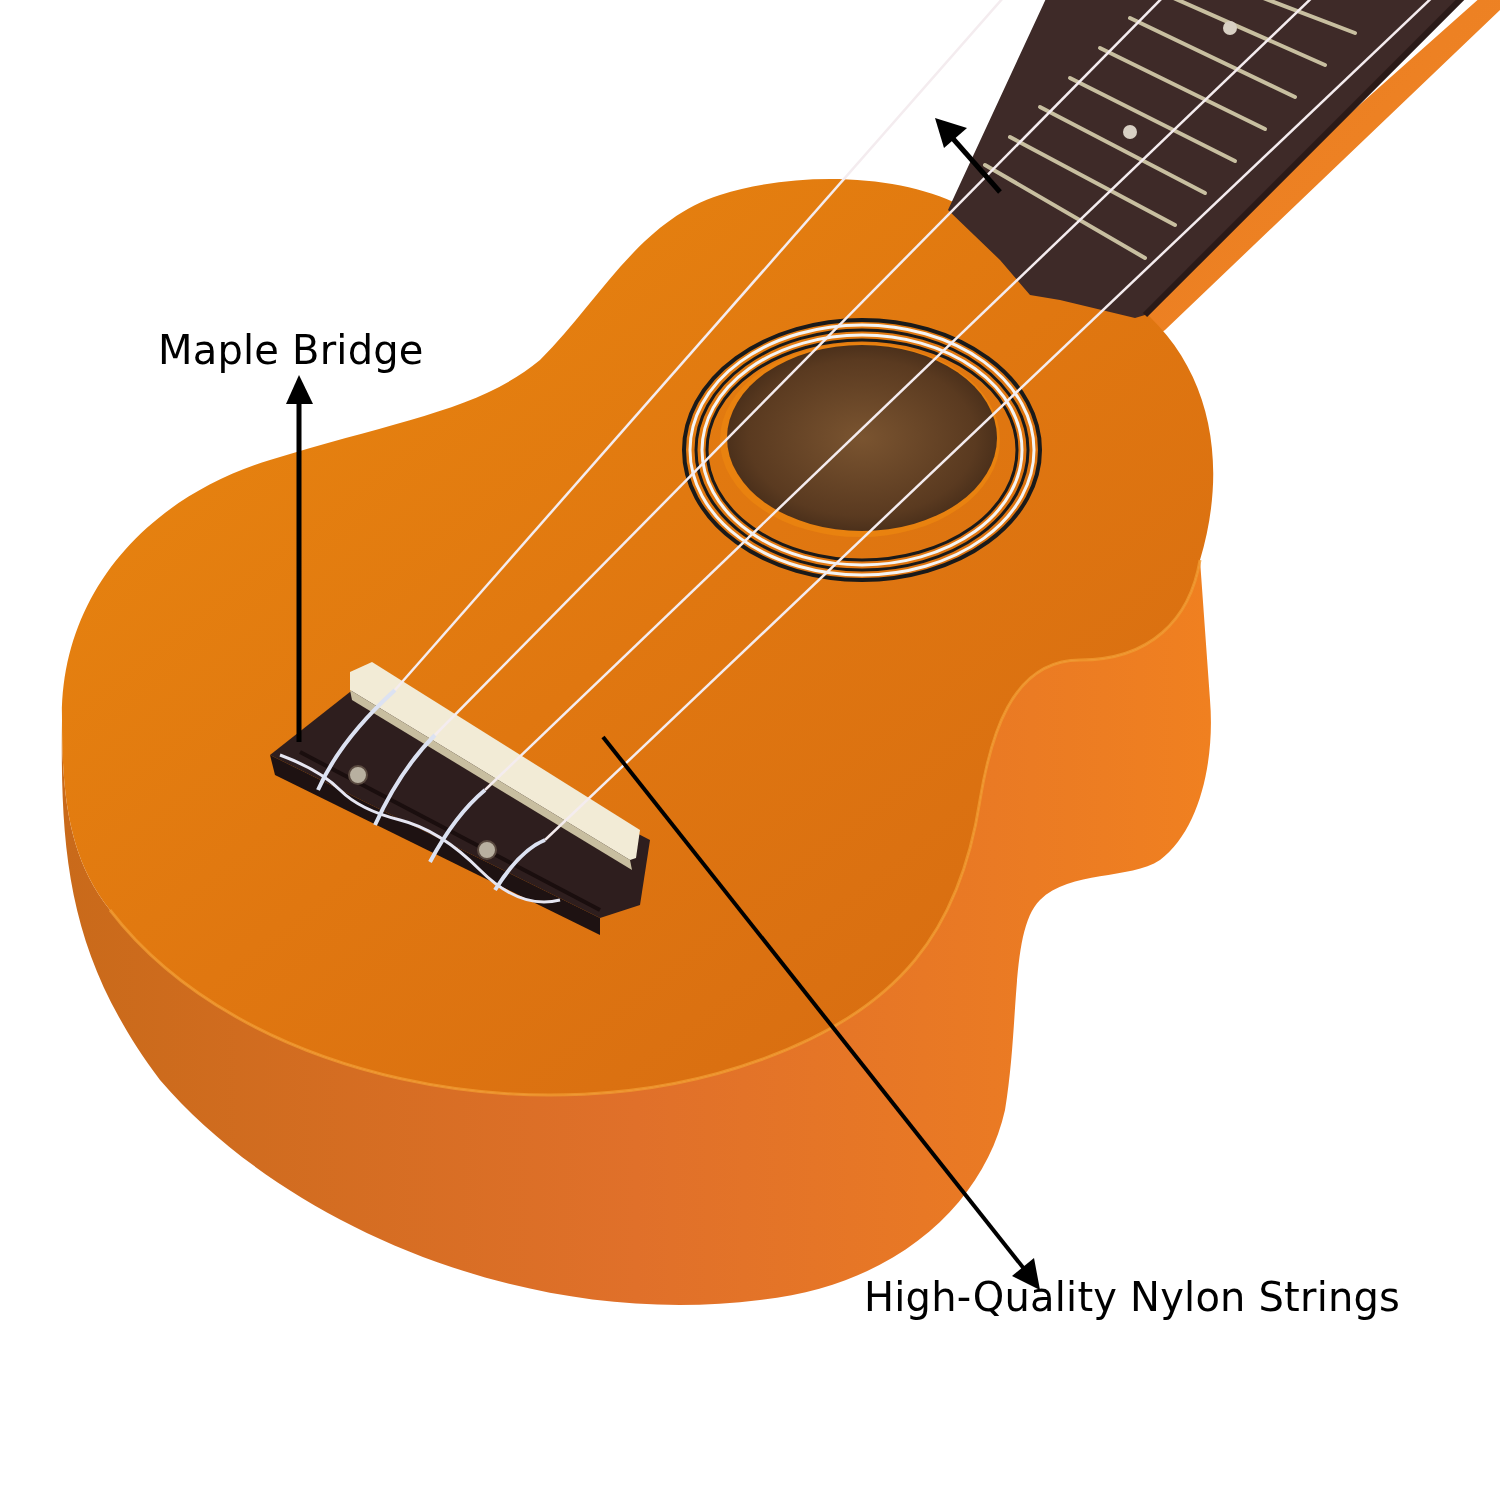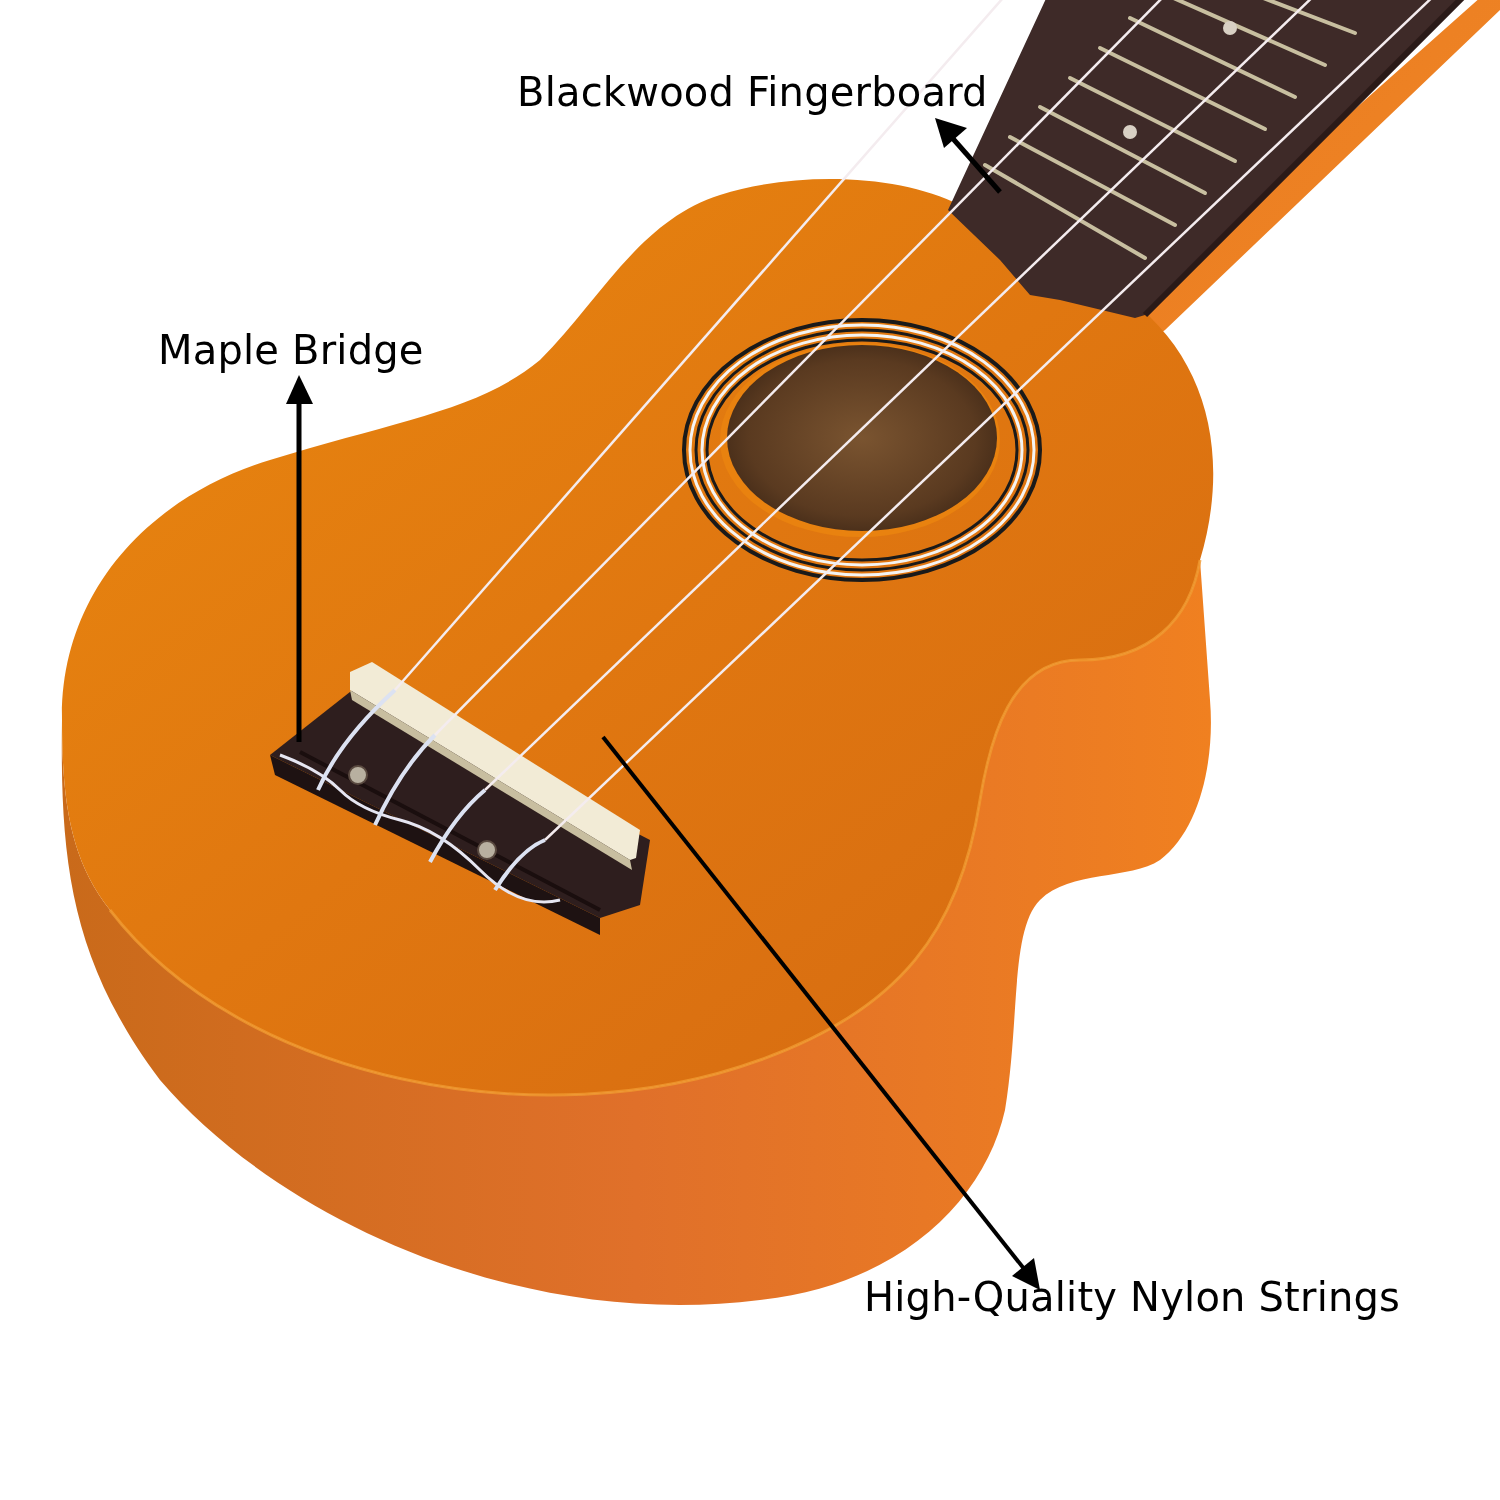--- a/index.html
+++ b/index.html
@@ -150,16 +150,15 @@
       <polygon points="935,118 967,128 944,148" stroke="none"></polygon>
 
       <line x1="299" y1="742" x2="299" y2="400" stroke-width="5"></line>
       <polygon points="299,375 286,404 313,404" stroke="none"></polygon>
 
       <line x1="603" y1="737" x2="1025" y2="1270" stroke-width="4"></line>
       <polygon points="1040,1290 1012,1276 1034,1258" stroke="none"></polygon>
     </g>
   </svg>
 
-  <div class="callout-label" id="label-fingerboard">Blackwood Fingerboard</div>
   <div class="callout-label" id="label-bridge">Maple Bridge</div>
   <div class="callout-label" id="label-strings">High-Quality Nylon Strings</div>
 </div>
 
 </body></html>

